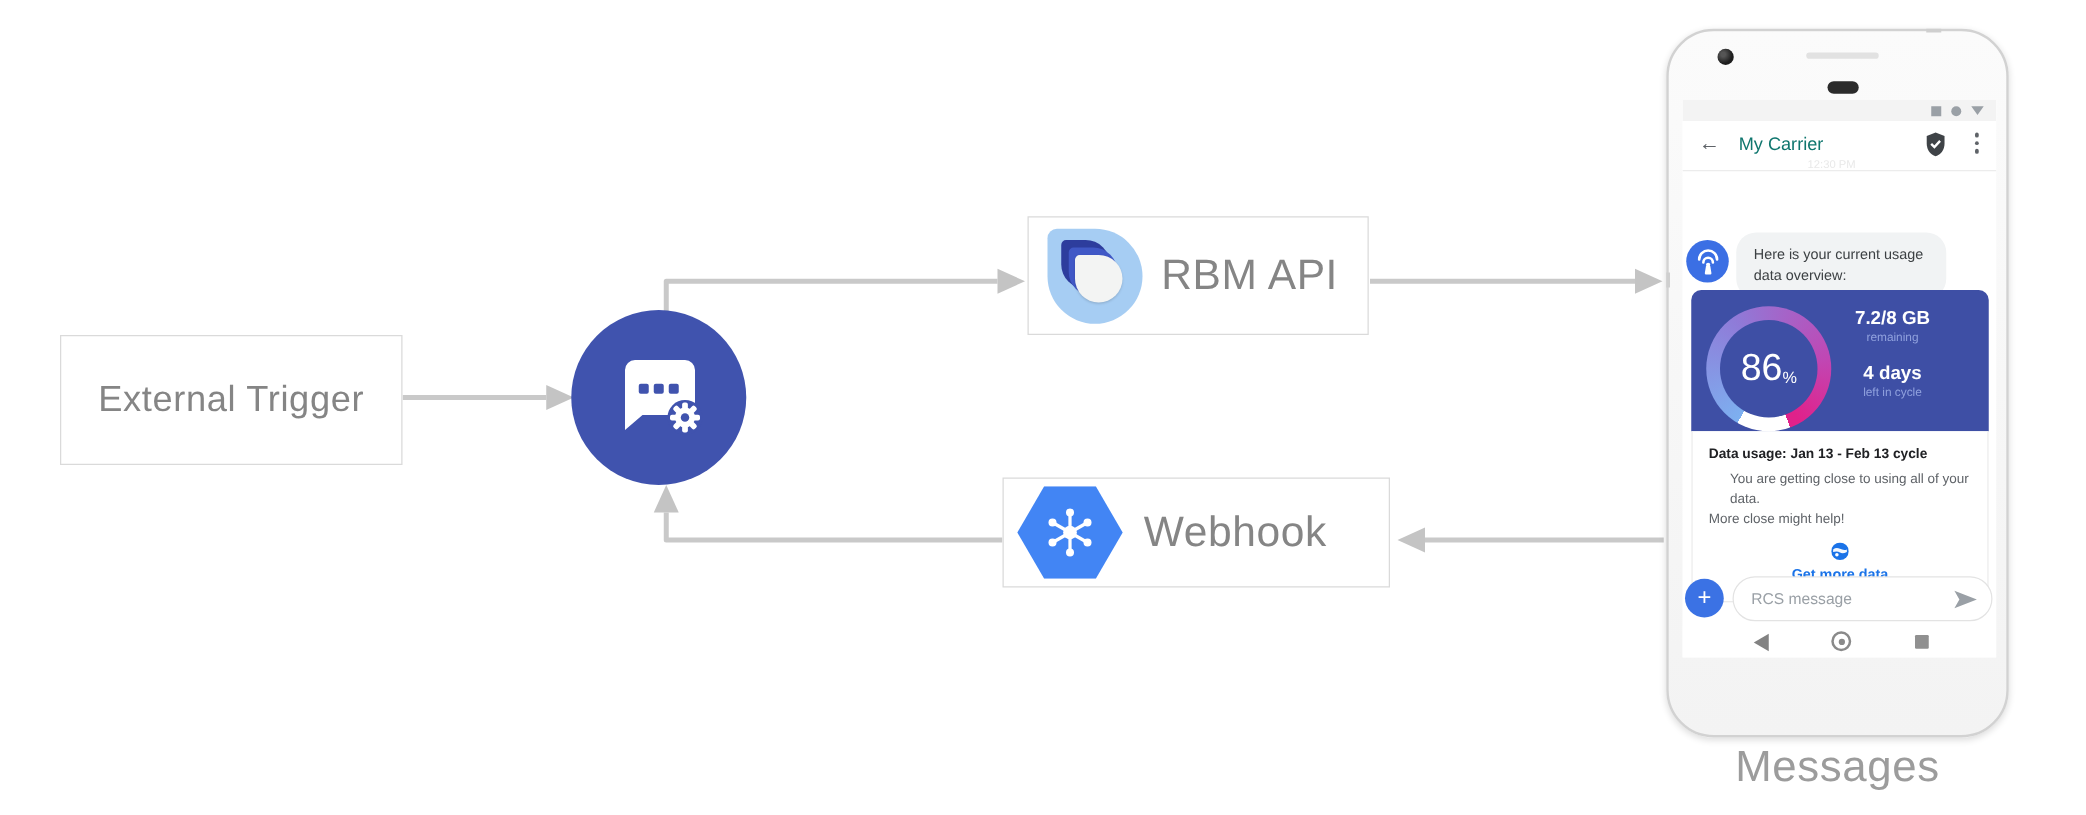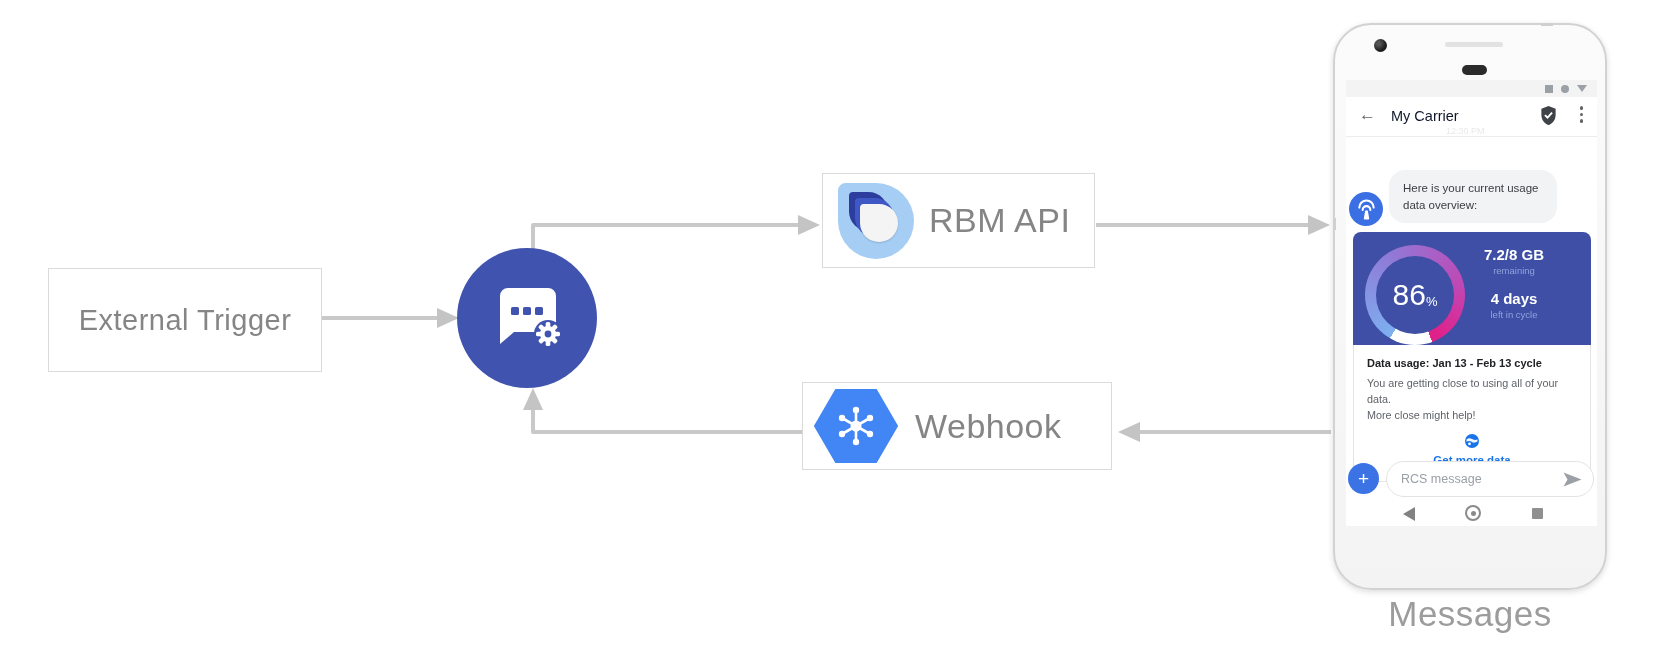--- a/index.html
+++ b/index.html
@@ -51,48 +51,48 @@
 
   #statusbar { position:absolute; left:0; top:0; width:100%; height:17px; background:#f3f3f3;
     display:flex; align-items:center; justify-content:flex-end; gap:8px; padding-right:10px; }
   .st-square { width:8px; height:8px; background:#9aa0a6; }
   .st-circle { width:8px; height:8px; border-radius:50%; background:#9aa0a6; }
   .st-tri { width:0; height:0; border-left:5px solid transparent; border-right:5px solid transparent; border-top:7px solid #9aa0a6; }
 
   #appbar { position:absolute; left:0; top:17px; width:100%; height:40px; background:#fff;
     border-bottom:1px solid #ececec; }
   #back-arrow { position:absolute; left:13px; top:8px; font-size:17px; color:#5f6368; }
-  #appbar-title { position:absolute; left:45px; top:11px; font-size:14.5px; color:#0f172a; }
+  #appbar-title { position:absolute; left:45px; top:11px; font-size:14.5px; color:#0f766e; }
   #time-watermark { position:absolute; left:100px; top:29px; font-size:9px; color:#e9e9e9; }
   #verified-badge { position:absolute; right:39px; top:8px; }
   #menu-dots { position:absolute; right:14px; top:9px; display:flex; flex-direction:column; gap:3px; }
   #menu-dots i { width:3.5px; height:3.5px; border-radius:50%; background:#5f6368; }
 
   #avatar { position:absolute; left:3px; top:112px; width:34px; height:34px; border-radius:50%;
     background:#3b6fe4; display:flex; align-items:center; justify-content:center; }
-  #bubble { position:absolute; left:43px; top:90px; width:168px; background:#f1f3f4; border-radius:16px;
+  #bubble { position:absolute; left:43px; top:106px; width:168px; background:#f1f3f4; border-radius:16px;
     padding:10px 14px; font-size:11.5px; line-height:1.45; color:#3c4043; }
 
   #usage-card { position:absolute; left:7px; top:152px; width:238px; }
   #card-blue { position:relative; height:113px; background:#3e4fa5; border-radius:8px 8px 0 0; }
   #gauge { position:absolute; left:12px; top:13px; width:100px; height:100px; border-radius:50%;
     background:conic-gradient(from 210deg, #7db0f0 0deg, #8f7bd8 115deg, #c047b4 230deg, #e0218a 300deg, #e0218a 310deg, #ffffff 310deg 360deg); }
   #gauge-hole { position:absolute; inset:11px; border-radius:50%; background:#3e4fa5; }
   #gauge-text { position:absolute; inset:0; display:flex; align-items:center; justify-content:center; color:#fff; font-weight:300; }
   #gauge-text .pct { font-size:30px; }
   #gauge-text .unit { font-size:13px; margin-top:12px; }
   #card-stats { position:absolute; left:106px; top:14px; width:110px; text-align:center; color:#fff; }
   .stat-value { font-size:15px; font-weight:bold; line-height:18px; }
   .stat-label { font-size:9.5px; color:#91a2de; line-height:13px; }
   .stat-gap { height:13px; }
   #card-white { position:relative; background:#fff; border:1px solid #e4e4e4; border-top:none;
     border-radius:0 0 8px 8px; padding:12px 13px 13px 13px; }
   #usage-title { font-size:11px; font-weight:bold; color:#202124; }
   .usage-body { font-size:10.8px; color:#5f6368; line-height:1.5; }
-  .usage-body.first { margin-top:6px; }
+  .usage-body.first { margin-top:6px;margin-left:17px; }
   #cta-row { margin-top:10px; display:flex; align-items:center; justify-content:center; gap:6px; padding-bottom:2px;flex-direction:column; }
   #cta-label { font-size:11.5px; font-weight:bold; color:#1a73e8; }
 
   #plus-btn { position:absolute; left:2px; top:383px; width:31px; height:31px; border-radius:50%;
     background:#3b72e4; color:#fff; display:flex; align-items:center; justify-content:center;
     font-size:19px; font-weight:400; line-height:1; }
   #composer-pill { position:absolute; left:40px; top:381px; width:208px; height:36px;
     border:1.5px solid #e3e3e3; border-radius:18px; background:#fff; display:flex; align-items:center; }
   #composer-input { border:none; outline:none; background:transparent; margin-left:14px; width:140px;
     font-size:12.5px; color:#5f6368; font-family:"Liberation Sans", sans-serif; }

